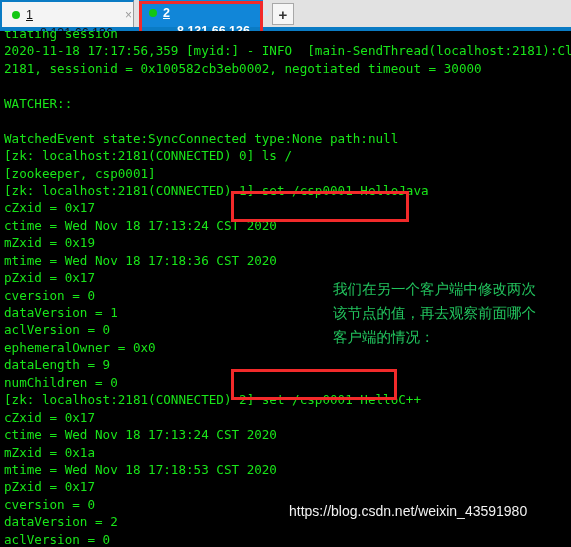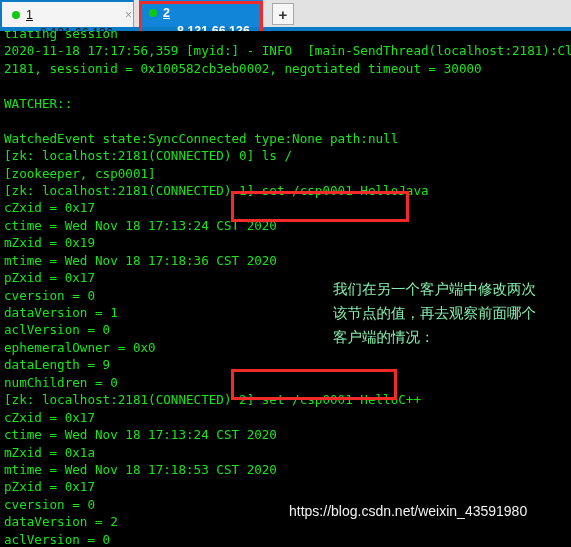--- a/index.html
+++ b/index.html
@@ -136,21 +136,21 @@
   }
   #box-java { left: 231px; top: 160px; width: 178px; height: 31px; }
   #box-cpp  { left: 231px; top: 338px; width: 166px; height: 31px; }
 
   
   .cn-note {
     position: absolute;
     left: 333px;
     top: 246px;
     width: 238px;
-    color: #86efac;
+    color: #22c55e;
     font-family: "DejaVu Sans", sans-serif;
     font-size: 14.5px;
     line-height: 24px;
     white-space: pre-line;
   }
 
   
   .watermark {
     position: absolute;
     left: 289px;

